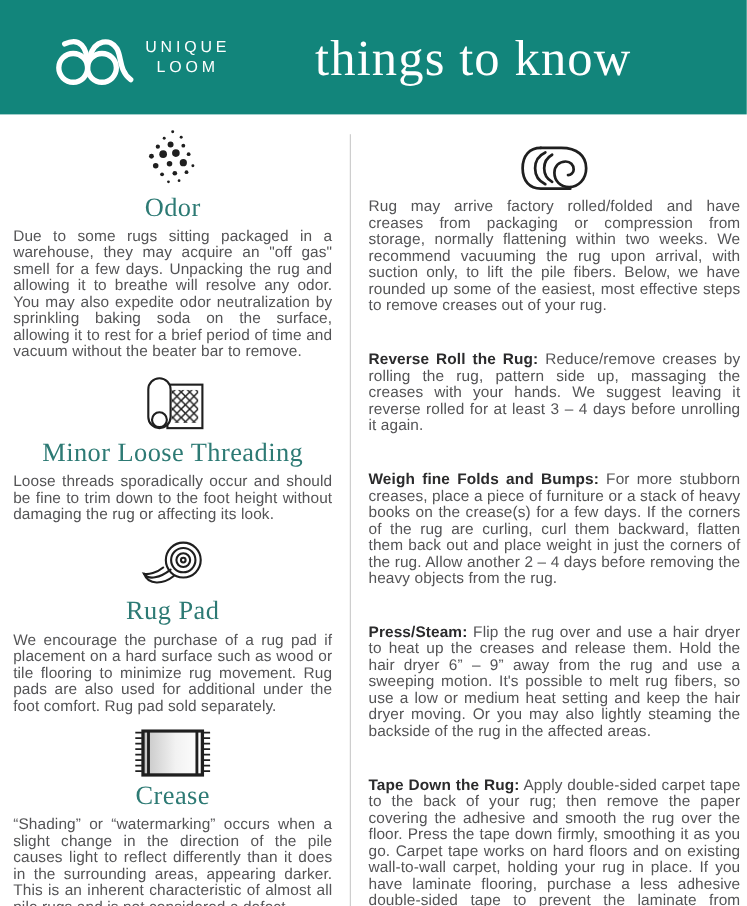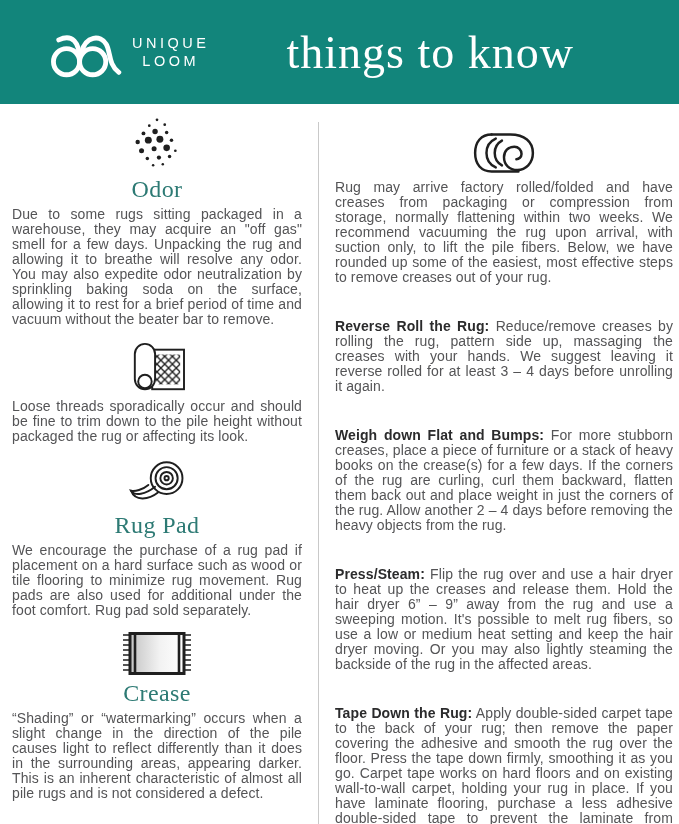--- a/index.html
+++ b/index.html
@@ -114,21 +114,22 @@
               <pattern id="xh" width="8" height="8" patternUnits="userSpaceOnUse">
                 <path d="M0 0 L8 8 M8 0 L0 8" stroke="#1f1f1f" stroke-width="1.4"></path>
               </pattern>
             </defs>
             <rect x="27" y="9" width="33" height="41" fill="#ffffff"></rect>
             <rect x="31" y="14" width="25" height="31" fill="url(#xh)" stroke="none"></rect>
             <rect x="9" y="3" width="21" height="47" rx="10.5" fill="#ffffff"></rect>
             <circle cx="19.5" cy="42" r="7" fill="#ffffff"></circle>
           </svg>
         </div>
-        <p class="body">Loose threads sporadically occur and should be fine to trim down to the pile height without packaged the rug or affecting its look.</p>
+        <h2>Minor Loose Threading</h2>
+        <p class="body">Loose threads sporadically occur and should be fine to trim down to the foot height without damaging the rug or affecting its look.</p>
       </div>
 
       <div class="section">
         <div class="icon-wrap">
           <svg width="62" height="50" viewBox="0 0 64 52" fill="none" stroke="#1f1f1f" stroke-width="2">
             <path d="M30 30 C 20 38 9 40 5 34 C 9 35 17 33 23 28" stroke-linecap="round"></path>
             <path d="M33 36 C 23 44 9 45 5 34" stroke-linecap="round"></path>
             <circle cx="42" cy="21" r="16.5"></circle>
             <circle cx="42" cy="21" r="11.5"></circle>
             <circle cx="42" cy="21" r="6.5"></circle>
@@ -175,21 +176,21 @@
             <path d="M20 4 L38 4 C52 4 60 11 60 22 C60 32 53 38.5 45 38.5 C37 38.5 32 33 32 26 C32 20 36 16 42 16 C46 16 49 19 49 23 C49 26 46.5 28 44 28"></path>
             <path d="M24 8 C18.5 10.5 15 15.5 15 22 C15 28.5 18.5 33.5 24 36"></path>
             <path d="M30 10 C25.5 12.5 23 16.5 23 22 C23 27.5 25.5 31.5 30 34"></path>
           </svg>
         </div>
         <p class="body">Rug may arrive factory rolled/folded and have creases from packaging or compression from storage, normally flattening within two weeks. We recommend vacuuming the rug upon arrival, with suction only, to lift the pile fibers. Below, we have rounded up some of the easiest, most effective steps to remove creases out of your rug.</p>
       </div>
 
       <p class="body tip"><b>Reverse Roll the Rug:</b> <span>Reduce/remove creases by rolling the rug, pattern side up, massaging the creases with your hands. We suggest leaving it reverse rolled for at least 3 – 4 days before unrolling it again.</span></p>
 
-      <p class="body tip"><b>Weigh down Flat and Bumps:</b> <span>For more stubborn creases, place a piece of furniture or a stack of heavy books on the crease(s) for a few days. If the corners of the rug are curling, curl them backward, flatten them back out and place weight in just the corners of the rug. Allow another 2 – 4 days before removing the heavy objects from the rug.</span></p>
+      <p class="body tip"><b>Weigh fine Folds and Bumps:</b> <span>For more stubborn creases, place a piece of furniture or a stack of heavy books on the crease(s) for a few days. If the corners of the rug are curling, curl them backward, flatten them back out and place weight in just the corners of the rug. Allow another 2 – 4 days before removing the heavy objects from the rug.</span></p>
 
       <p class="body tip"><b>Press/Steam:</b> <span>Flip the rug over and use a hair dryer to heat up the creases and release them. Hold the hair dryer 6” – 9” away from the rug and use a sweeping motion. It's possible to melt rug fibers, so use a low or medium heat setting and keep the hair dryer moving. Or you may also lightly steaming the backside of the rug in the affected areas.</span></p>
 
       <p class="body tip"><b>Tape Down the Rug:</b> <span>Apply double-sided carpet tape to the back of your rug; then remove the paper covering the adhesive and smooth the rug over the floor. Press the tape down firmly, smoothing it as you go. Carpet tape works on hard floors and on existing wall-to-wall carpet, holding your rug in place. If you have laminate flooring, purchase a less adhesive double-sided tape to prevent the laminate from buckling or otherwise being damaged.</span></p>
 
     </div>
   </div>
 </div>
 
 </body></html>

